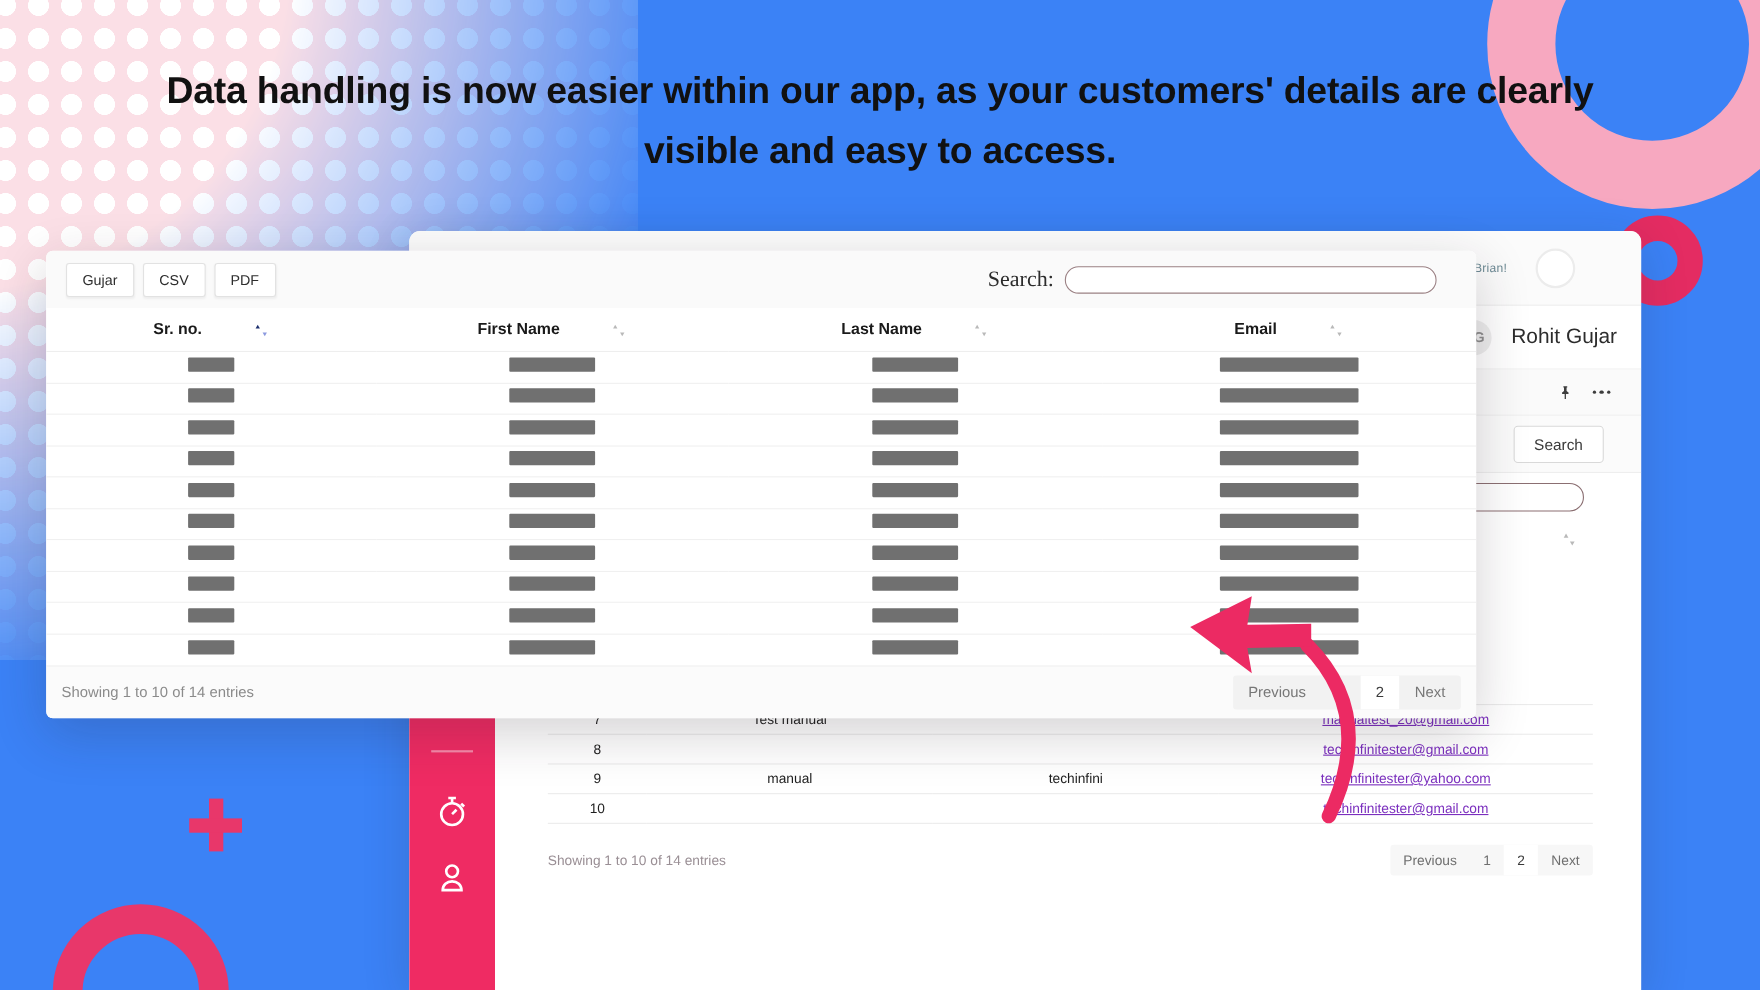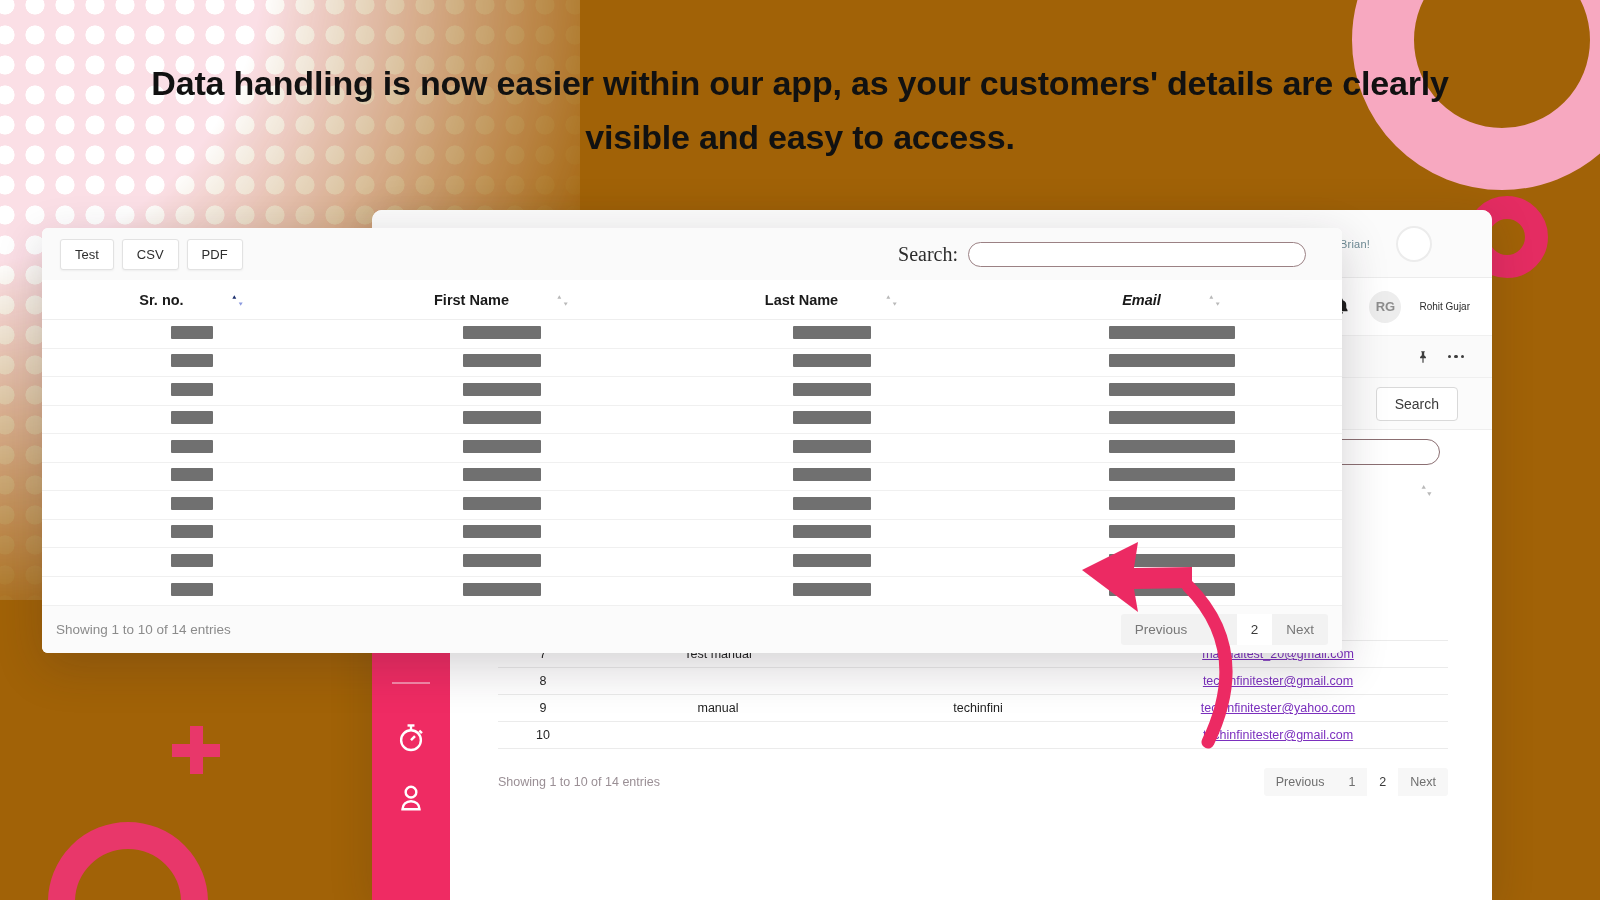--- a/index.html
+++ b/index.html
@@ -9,21 +9,21 @@
     height: 900px;
     overflow: hidden;
     background: #ffffff;
     font-family: "Liberation Sans", sans-serif;
   }
 
   #stage {
     position: relative;
     width: 1600px;
     height: 900px;
-    background: #a16207;
+    background: #3b82f6;
     overflow: hidden;
   }
 
   
   .halftone {
     position: absolute;
     left: -40px;
     top: -40px;
     width: 620px;
     height: 640px;
@@ -173,21 +173,21 @@
     width: 32px; height: 32px;
     border-radius: 50%;
     background: #ededed;
     color: #8d8d8d;
     font-size: 13px;
     font-weight: 700;
     display: flex;
     align-items: center;
     justify-content: center;
   }
-  .user-name { font-size: 10px; color: #2c2c2c; }
+  .user-name { font-size: 19px; color: #2c2c2c; }
 
   .app-toolrow {
     position: absolute;
     left: 0; top: 126px;
     width: 100%;
     height: 42px;
     background: #fafafa;
     display: flex;
     align-items: center;
     justify-content: flex-end;
@@ -421,21 +421,21 @@
     border-radius: 1px;
   }
   .r-sr    { width: 42px; }
   .r-first { width: 78px; }
   .r-last  { width: 78px; }
   .r-email { width: 126px; }
 
   .col-sr    { width: 300px; }
   .col-first { width: 320px; }
   .col-last  { width: 340px; }
-  .col-email { width: 340px; font-style: italic; }
+  .col-email { width: 340px; }
 
   .front-footer {
     height: 48px;
     background: #fbfbfb;
     border-top: 1px solid #f0f0f0;
     display: flex;
     align-items: center;
     justify-content: space-between;
     padding: 0 14px 0 14px;
   }
@@ -601,21 +601,21 @@
         <span>Next</span>
       </div>
     </div>
 
   </div>
 
   <div class="front-card">
 
     <div class="front-head">
       <div class="export-btns">
-        <button class="export-btn">Test</button>
+        <button class="export-btn">Gujar</button>
         <button class="export-btn">CSV</button>
         <button class="export-btn">PDF</button>
       </div>
       <div class="search-wrap">
         <span class="search-label">Search:</span>
         <input class="search-input" type="text" placeholder="" style="">
       </div>
     </div>
 
     <table class="front-table">

